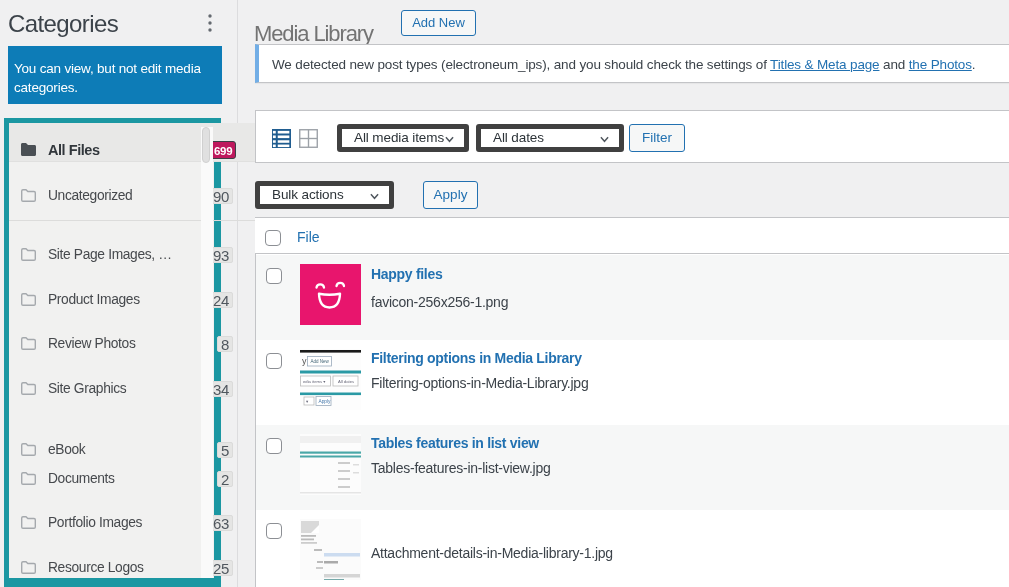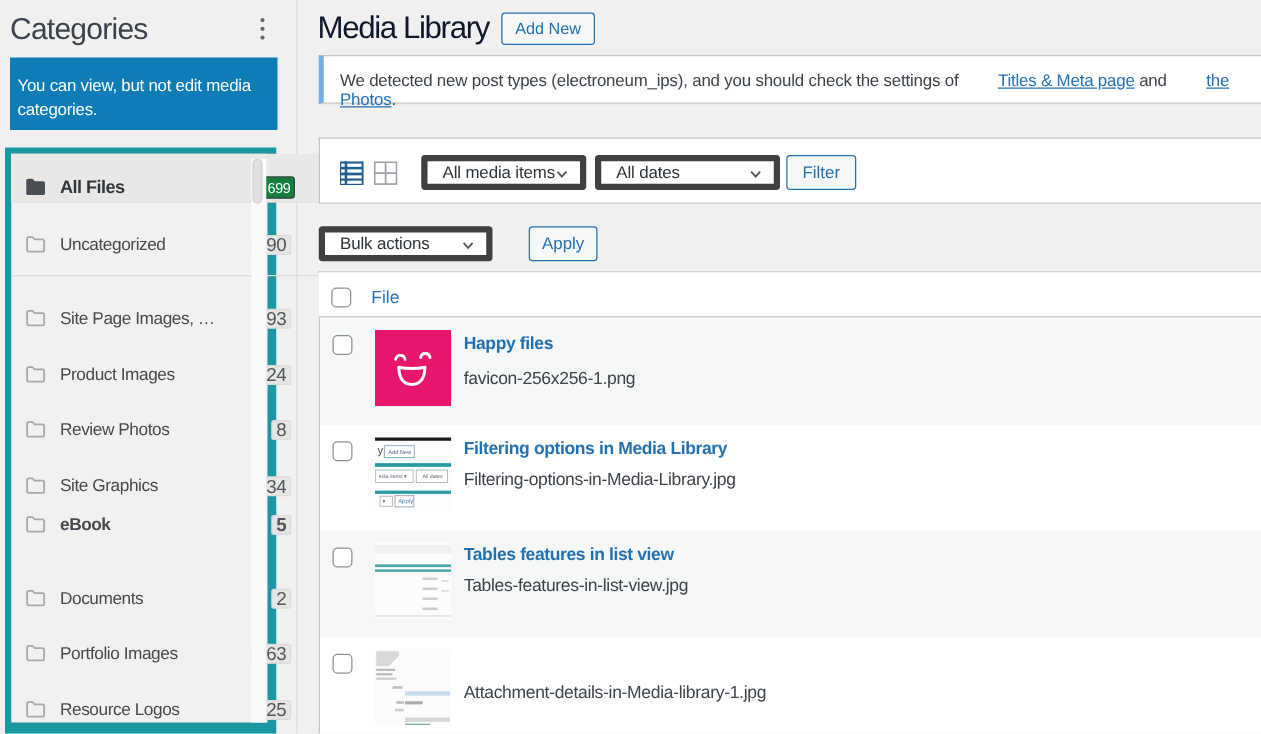--- a/index.html
+++ b/index.html
@@ -13,31 +13,31 @@
 #bluebox { left:8px; top:46px; width:214px; height:58px; background:#0d7cb7; color:#fff; font-size:13.5px; line-height:19px; padding:13px 8px 0 6px; letter-spacing:-0.2px; }
 #tealbox { left:4px; top:118px; width:217px; height:469px; border:5px solid #1b97a2; border-bottom-width:9px; border-right-width:7px; background:#f1f1f0; }
 .srow { position:absolute; left:0px; width:246px; }
 .srow .ficon { position:absolute; left:11px; top:50%; margin-top:-8px; }
 .srow .slabel { position:absolute; left:39px; top:50%; margin-top:-9px; font-size:13.8px; line-height:18px; color:#46494d; letter-spacing:-0.35px; }
 .badge { position:absolute; right:22px; top:50%; margin-top:-8px; height:16px; line-height:16px; background:#e5e5e4; border:1px solid #dbdbda; border-radius:2px; color:#50575e; font-size:15px; letter-spacing:-0.3px; padding:0 3px; }
 #allfiles { top:0px; height:39px; background:#e8e8e7; border-bottom:1px solid #e0e0df; }
 #allfiles .slabel { font-weight:bold; color:#32373c; font-size:14.5px; letter-spacing:-0.45px; }
 #allfiles .ficon,#allfiles .slabel,#allfiles .badge { top:27px; }
 #uncat .ficon,#uncat .slabel,#uncat .badge { top:32.5px; }
-#allfiles .badge { background:#15803d; border-color:#3b4045; color:#fff; font-weight:normal; right:19px; margin-top:-9px; height:18px; line-height:18px; font-size:11.5px; letter-spacing:-0.2px; padding:0 2.5px; border-radius:3px; }
+#allfiles .badge { background:#be185d; border-color:#3b4045; color:#fff; font-weight:bold; right:19px; margin-top:-9px; height:18px; line-height:18px; font-size:11.5px; letter-spacing:-0.2px; padding:0 2.5px; border-radius:3px; }
 #uncat { top:40px; height:58px; border-bottom:1px solid #dcdcdb; }
 #scrollbar { position:absolute; right:1px; top:4px; width:12px; height:451px; background:#fafafa; }
 #scrollthumb { position:absolute; left:1px; top:0px; width:8px; height:36px; background:#e0e0e0; border:1px solid #d0d0d0; border-radius:5px; }
 
 
-#main-title { left:254px; top:8px; font-size:25px; letter-spacing:-1.1px; color:#0f172a; }
+#main-title { left:254px; top:21px; font-size:22px; letter-spacing:-1.1px; color:#737373; }
 #addnew { left:401px; top:10px; width:75px; height:26px; border:1px solid #2271b1; border-radius:3px; background:#f6f7f7; color:#2271b1; font-size:13px; line-height:24px; text-align:center; }
 #notice { left:255px; top:44px; width:754px; height:39px; background:#fff; border:1px solid #c3c4c7; border-left:4px solid #72aee6; border-right:none; box-shadow:0 1px 1px rgba(0,0,0,.04); }
 #notice p { position:absolute; left:13px; top:11.5px; font-size:13.5px; color:#3c434a; letter-spacing:-0.15px; }
-#notice a { color:#2271b1;margin-left:28px; }
+#notice a { color:#2271b1; }
 #filterbar { left:255px; top:110px; width:754px; height:53px; background:#fff; border:1px solid #c3c4c7; border-right:none; }
 .wpselect { position:absolute; background:#fff; border:5px solid #404040; border-radius:3px; font-size:13.5px; color:#2c3338; }
 .wpselect span.txt { position:absolute; left:12px; top:50%; margin-top:-8px; line-height:16px; letter-spacing:-0.1px; }
 .chev { position:absolute; right:10px; top:50%; margin-top:-3px; width:9px; height:9px; }
 .bluebtn { position:absolute; border:1px solid #2271b1; border-radius:3px; background:#f6f7f7; color:#2271b1; font-size:13.5px; text-align:center; }
 #sel-media { left:337px; top:124px; width:132px; height:28px; }
 #sel-dates { left:476px; top:124px; width:148px; height:28px; }
 #btn-filter { left:629px; top:124px; width:56px; height:28px; line-height:26px; }
 #sel-bulk { left:255px; top:181px; width:139px; height:28px; }
 #btn-apply { left:423px; top:181px; width:55px; height:28px; line-height:26px; }
@@ -101,21 +101,21 @@
         <span class="slabel">Review Photos</span>
         <span class="badge">8</span>
       </div>
       <div class="srow" style="top:243.65px;height:44.75px;">
         <svg class="ficon" width="17" height="15" viewBox="0 0 17 15">
           <path d="M1.7 3 C1.7 2.3 2.2 1.7 3 1.7 H6 L7.8 3.5 H14 C14.8 3.5 15.3 4.1 15.3 4.8 V12 C15.3 12.7 14.8 13.3 14 13.3 H3 C2.2 13.3 1.7 12.7 1.7 12 Z" fill="none" stroke="#a5a9ad" stroke-width="1.4"></path>
         </svg>
         <span class="slabel">Site Graphics</span>
         <span class="badge">34</span>
       </div>
-      <div class="srow" style="top:275px;height:44.75px;font-weight:bold;">
+      <div class="srow" style="top:305px;height:44.75px;">
         <svg class="ficon" width="17" height="15" viewBox="0 0 17 15">
           <path d="M1.7 3 C1.7 2.3 2.2 1.7 3 1.7 H6 L7.8 3.5 H14 C14.8 3.5 15.3 4.1 15.3 4.8 V12 C15.3 12.7 14.8 13.3 14 13.3 H3 C2.2 13.3 1.7 12.7 1.7 12 Z" fill="none" stroke="#a5a9ad" stroke-width="1.4"></path>
         </svg>
         <span class="slabel">eBook</span>
         <span class="badge">5</span>
       </div>
       <div class="srow" style="top:333.15px;height:44.75px;">
         <svg class="ficon" width="17" height="15" viewBox="0 0 17 15">
           <path d="M1.7 3 C1.7 2.3 2.2 1.7 3 1.7 H6 L7.8 3.5 H14 C14.8 3.5 15.3 4.1 15.3 4.8 V12 C15.3 12.7 14.8 13.3 14 13.3 H3 C2.2 13.3 1.7 12.7 1.7 12 Z" fill="none" stroke="#a5a9ad" stroke-width="1.4"></path>
         </svg>

